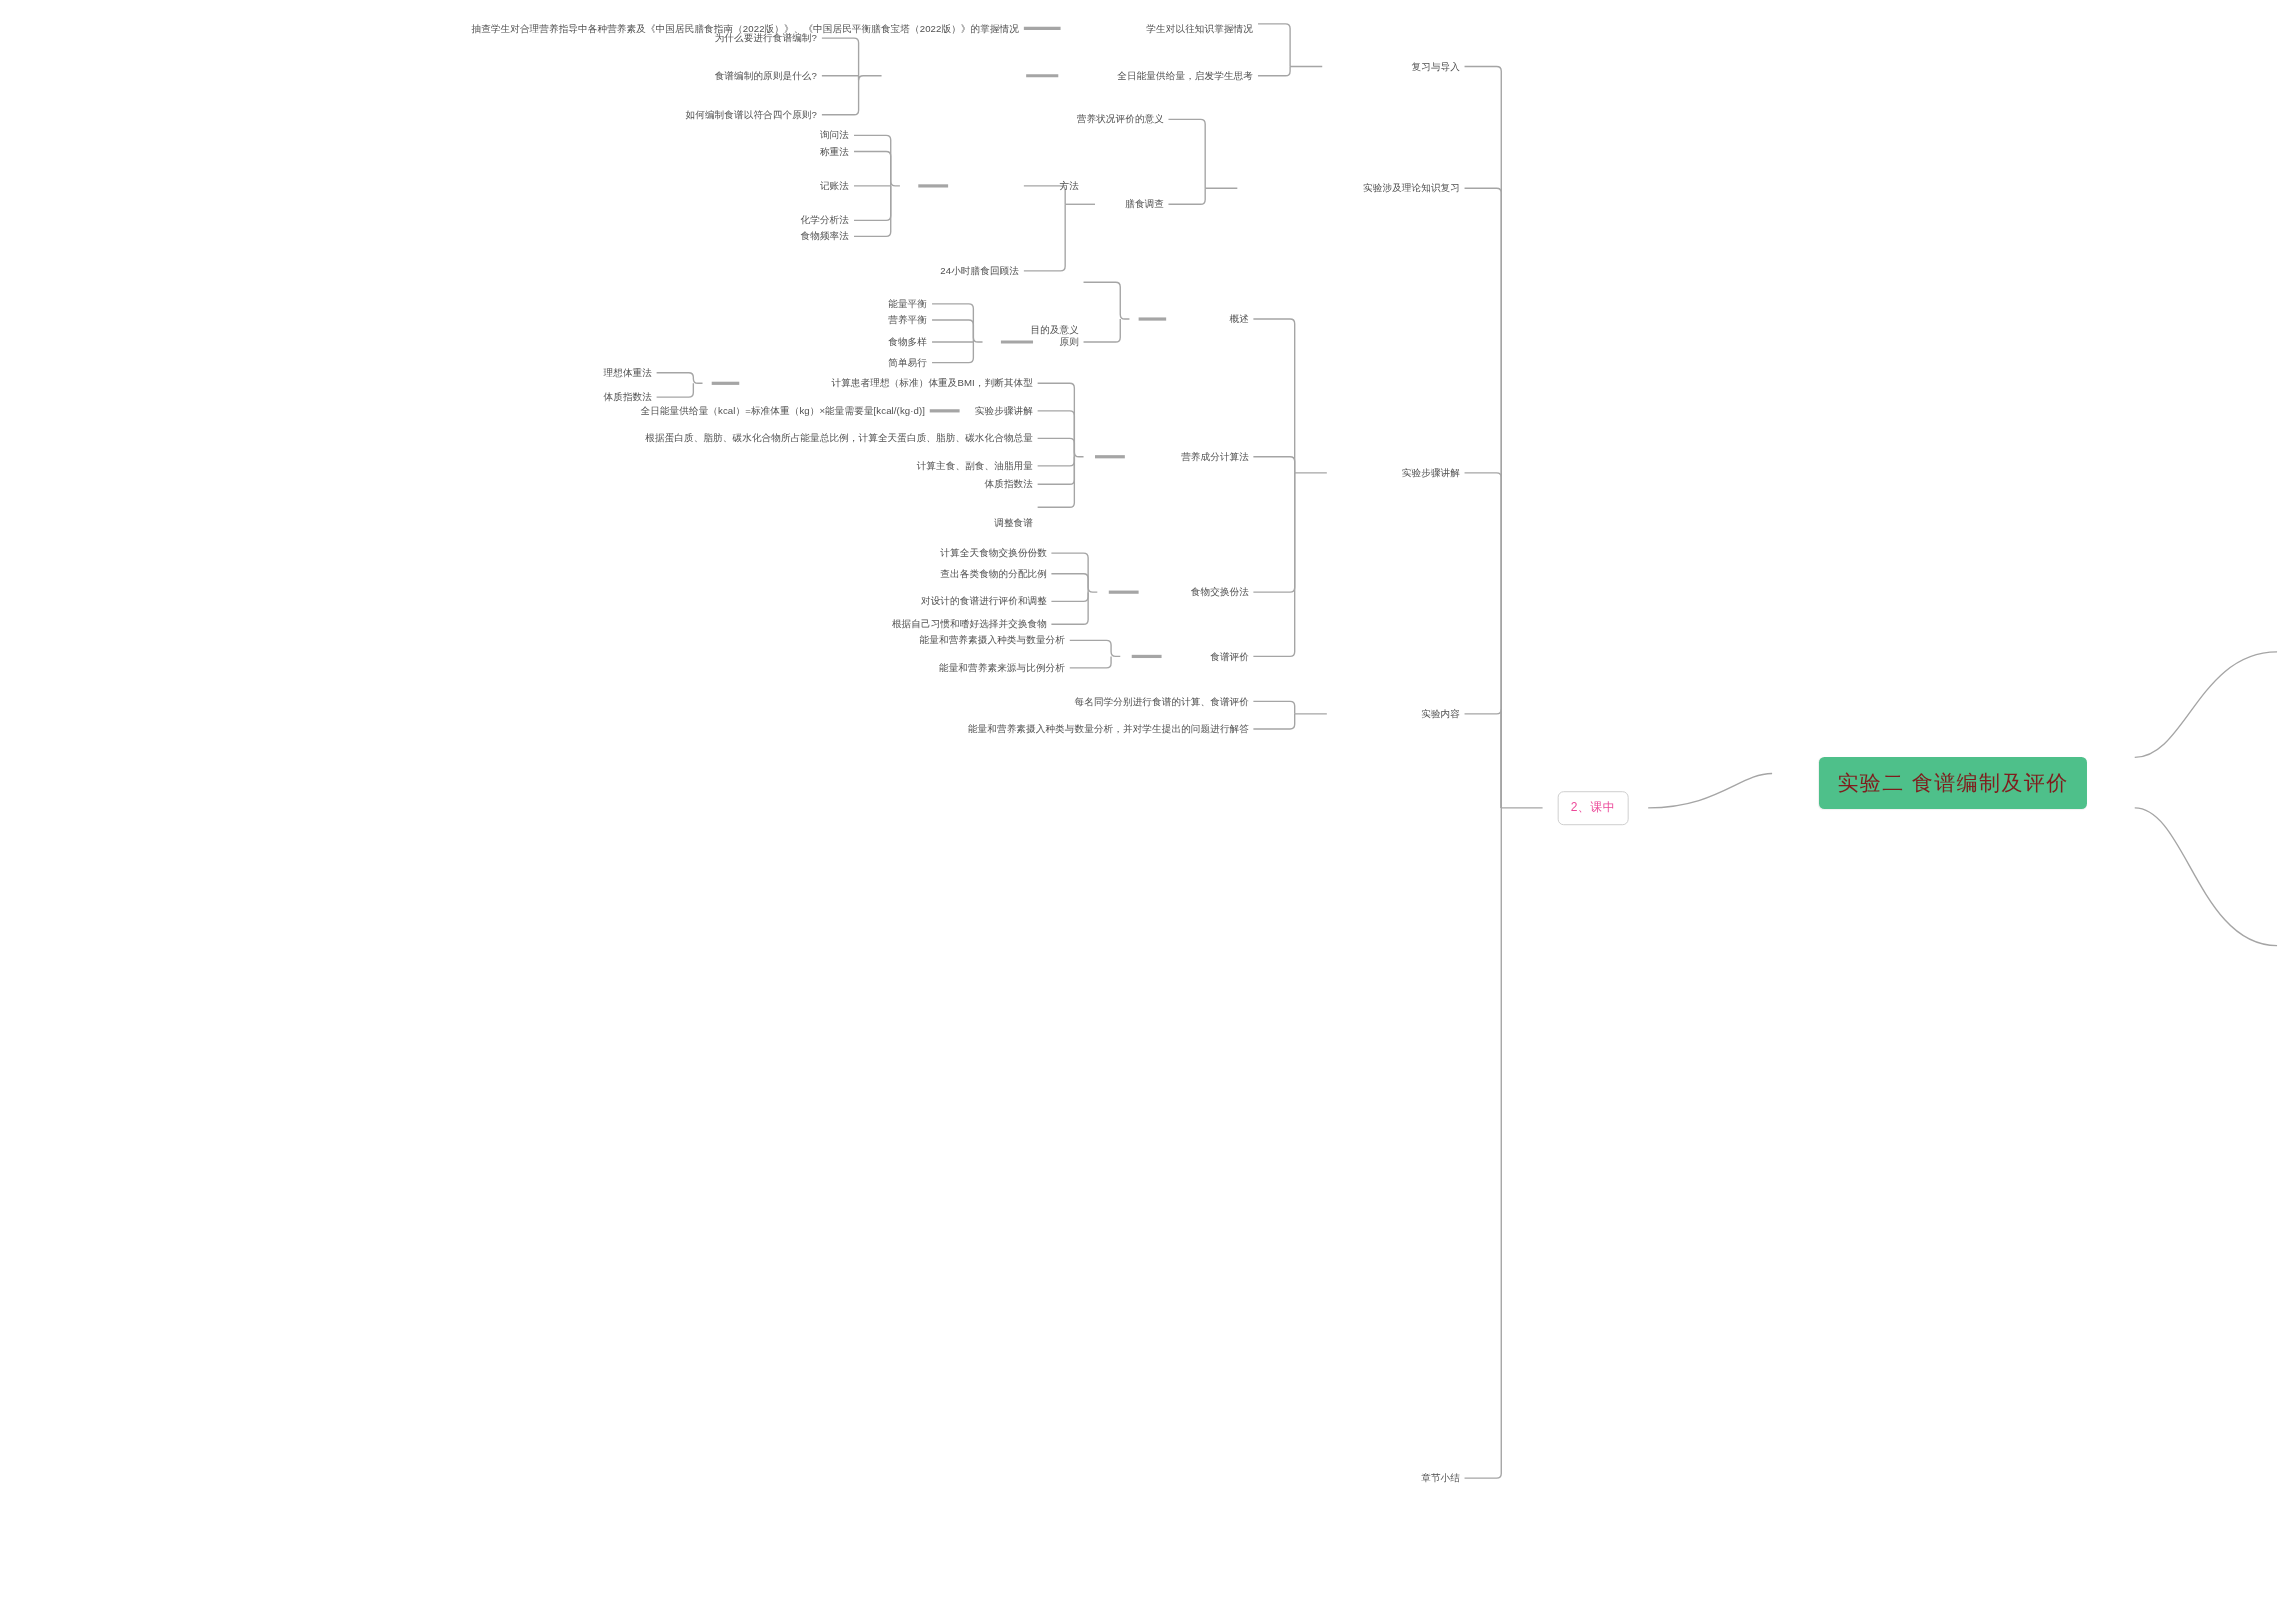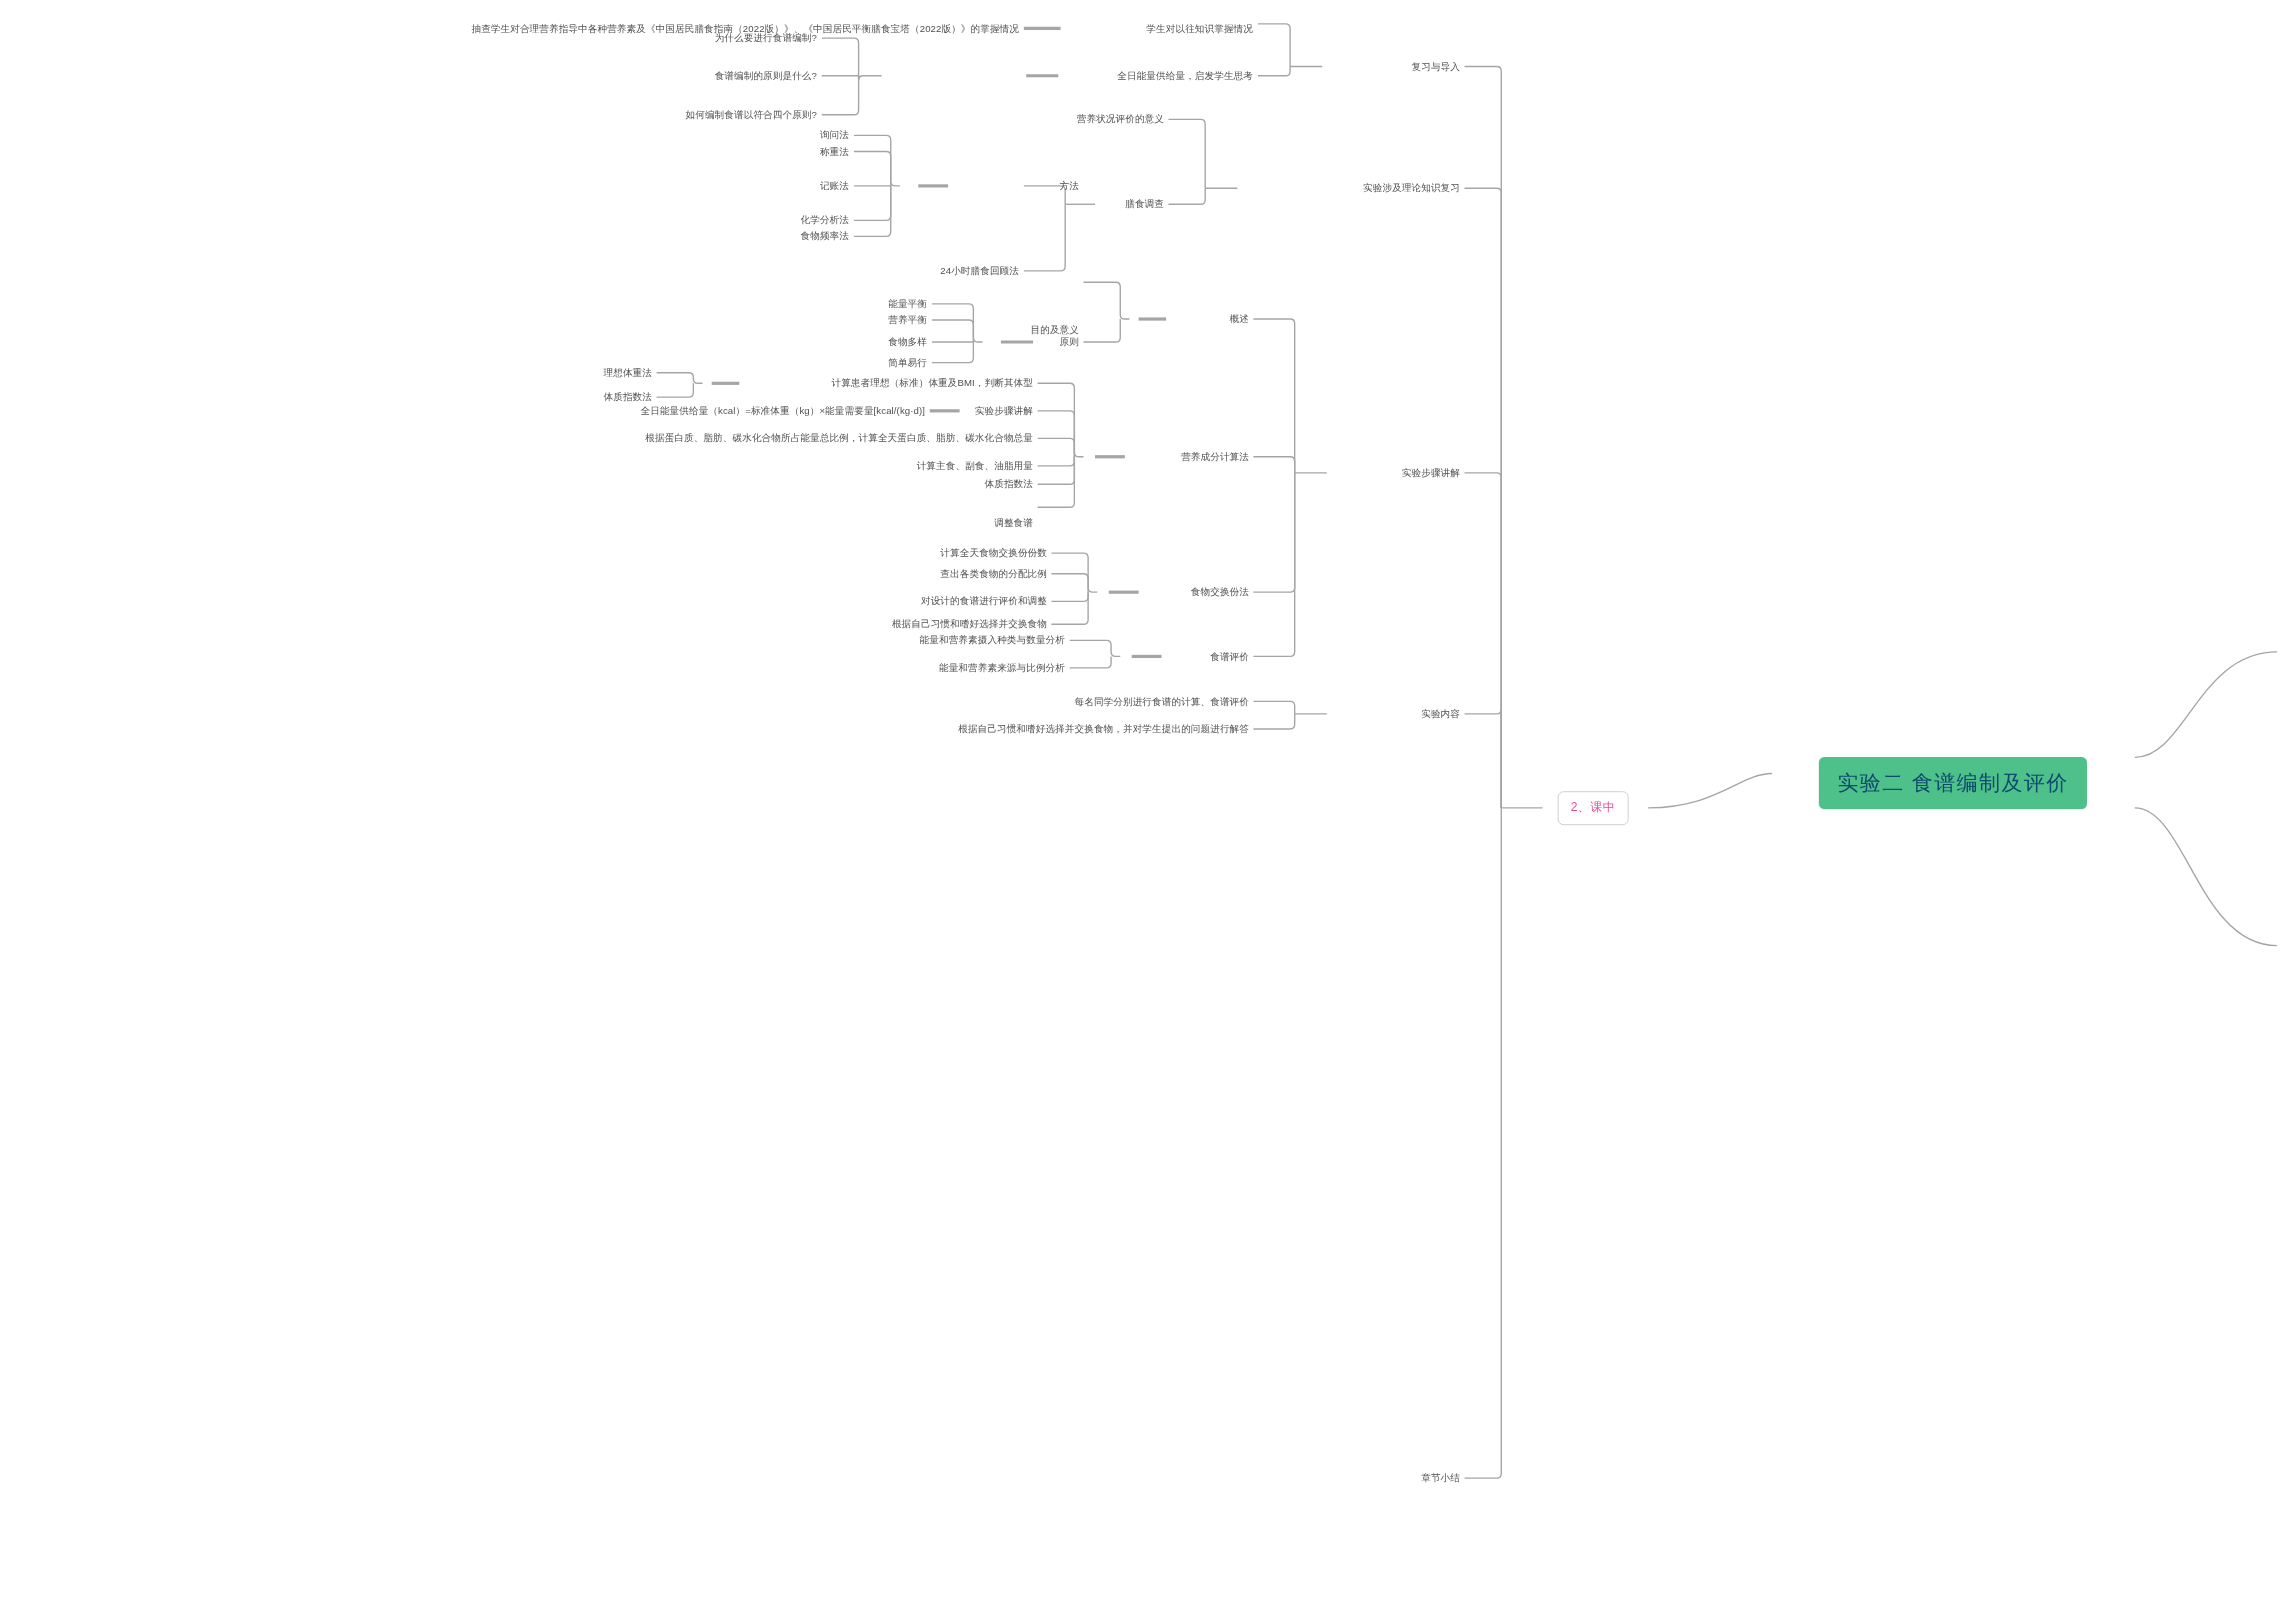--- a/index.html
+++ b/index.html
@@ -24,21 +24,21 @@
     white-space: nowrap;
     letter-spacing: 0.1px;
   }
   .node.r  { transform: translate(-100%, -50%); }
 
   
   .central {
     position:absolute;
     transform: translate(-50%,-50%);
     background: #4ec08a;
-    color:#0c4a6e;
+    color:#7f1d1d;
     font-size: 21px;
     font-weight: 400;
     letter-spacing: 1.4px;
     padding: 12px 18.4px;
     border-radius: 5.5px;
     white-space: nowrap;
     box-shadow: 0 0.5px 0.9px rgba(0,0,0,.06);
   }
   
   .boxed {
@@ -230,16 +230,16 @@
   <div class="node r" style="left:1047px; top:553px;">计算全天食物交换份份数</div>
   <div class="node r" style="left:1047px; top:574px;">查出各类食物的分配比例</div>
   <div class="node r" style="left:1047px; top:601px;">对设计的食谱进行评价和调整</div>
   <div class="node r" style="left:1047px; top:624px;">根据自己习惯和嗜好选择并交换食物</div>
 
   <div class="node r" style="left:1249px; top:657px;">食谱评价</div>
   <div class="node r" style="left:1065px; top:640px;">能量和营养素摄入种类与数量分析</div>
   <div class="node r" style="left:1065px; top:668px;">能量和营养素来源与比例分析</div>
 
   <div class="node r" style="left:1249px; top:702px;">每名同学分别进行食谱的计算、食谱评价</div>
-  <div class="node r" style="left:1249px; top:729px;">根据自己习惯和嗜好选择并交换食物，并对学生提出的问题进行解答</div>
+  <div class="node r" style="left:1249px; top:729px;">能量和营养素摄入种类与数量分析，并对学生提出的问题进行解答</div>
 
 </div>
 
 
 </body></html>

